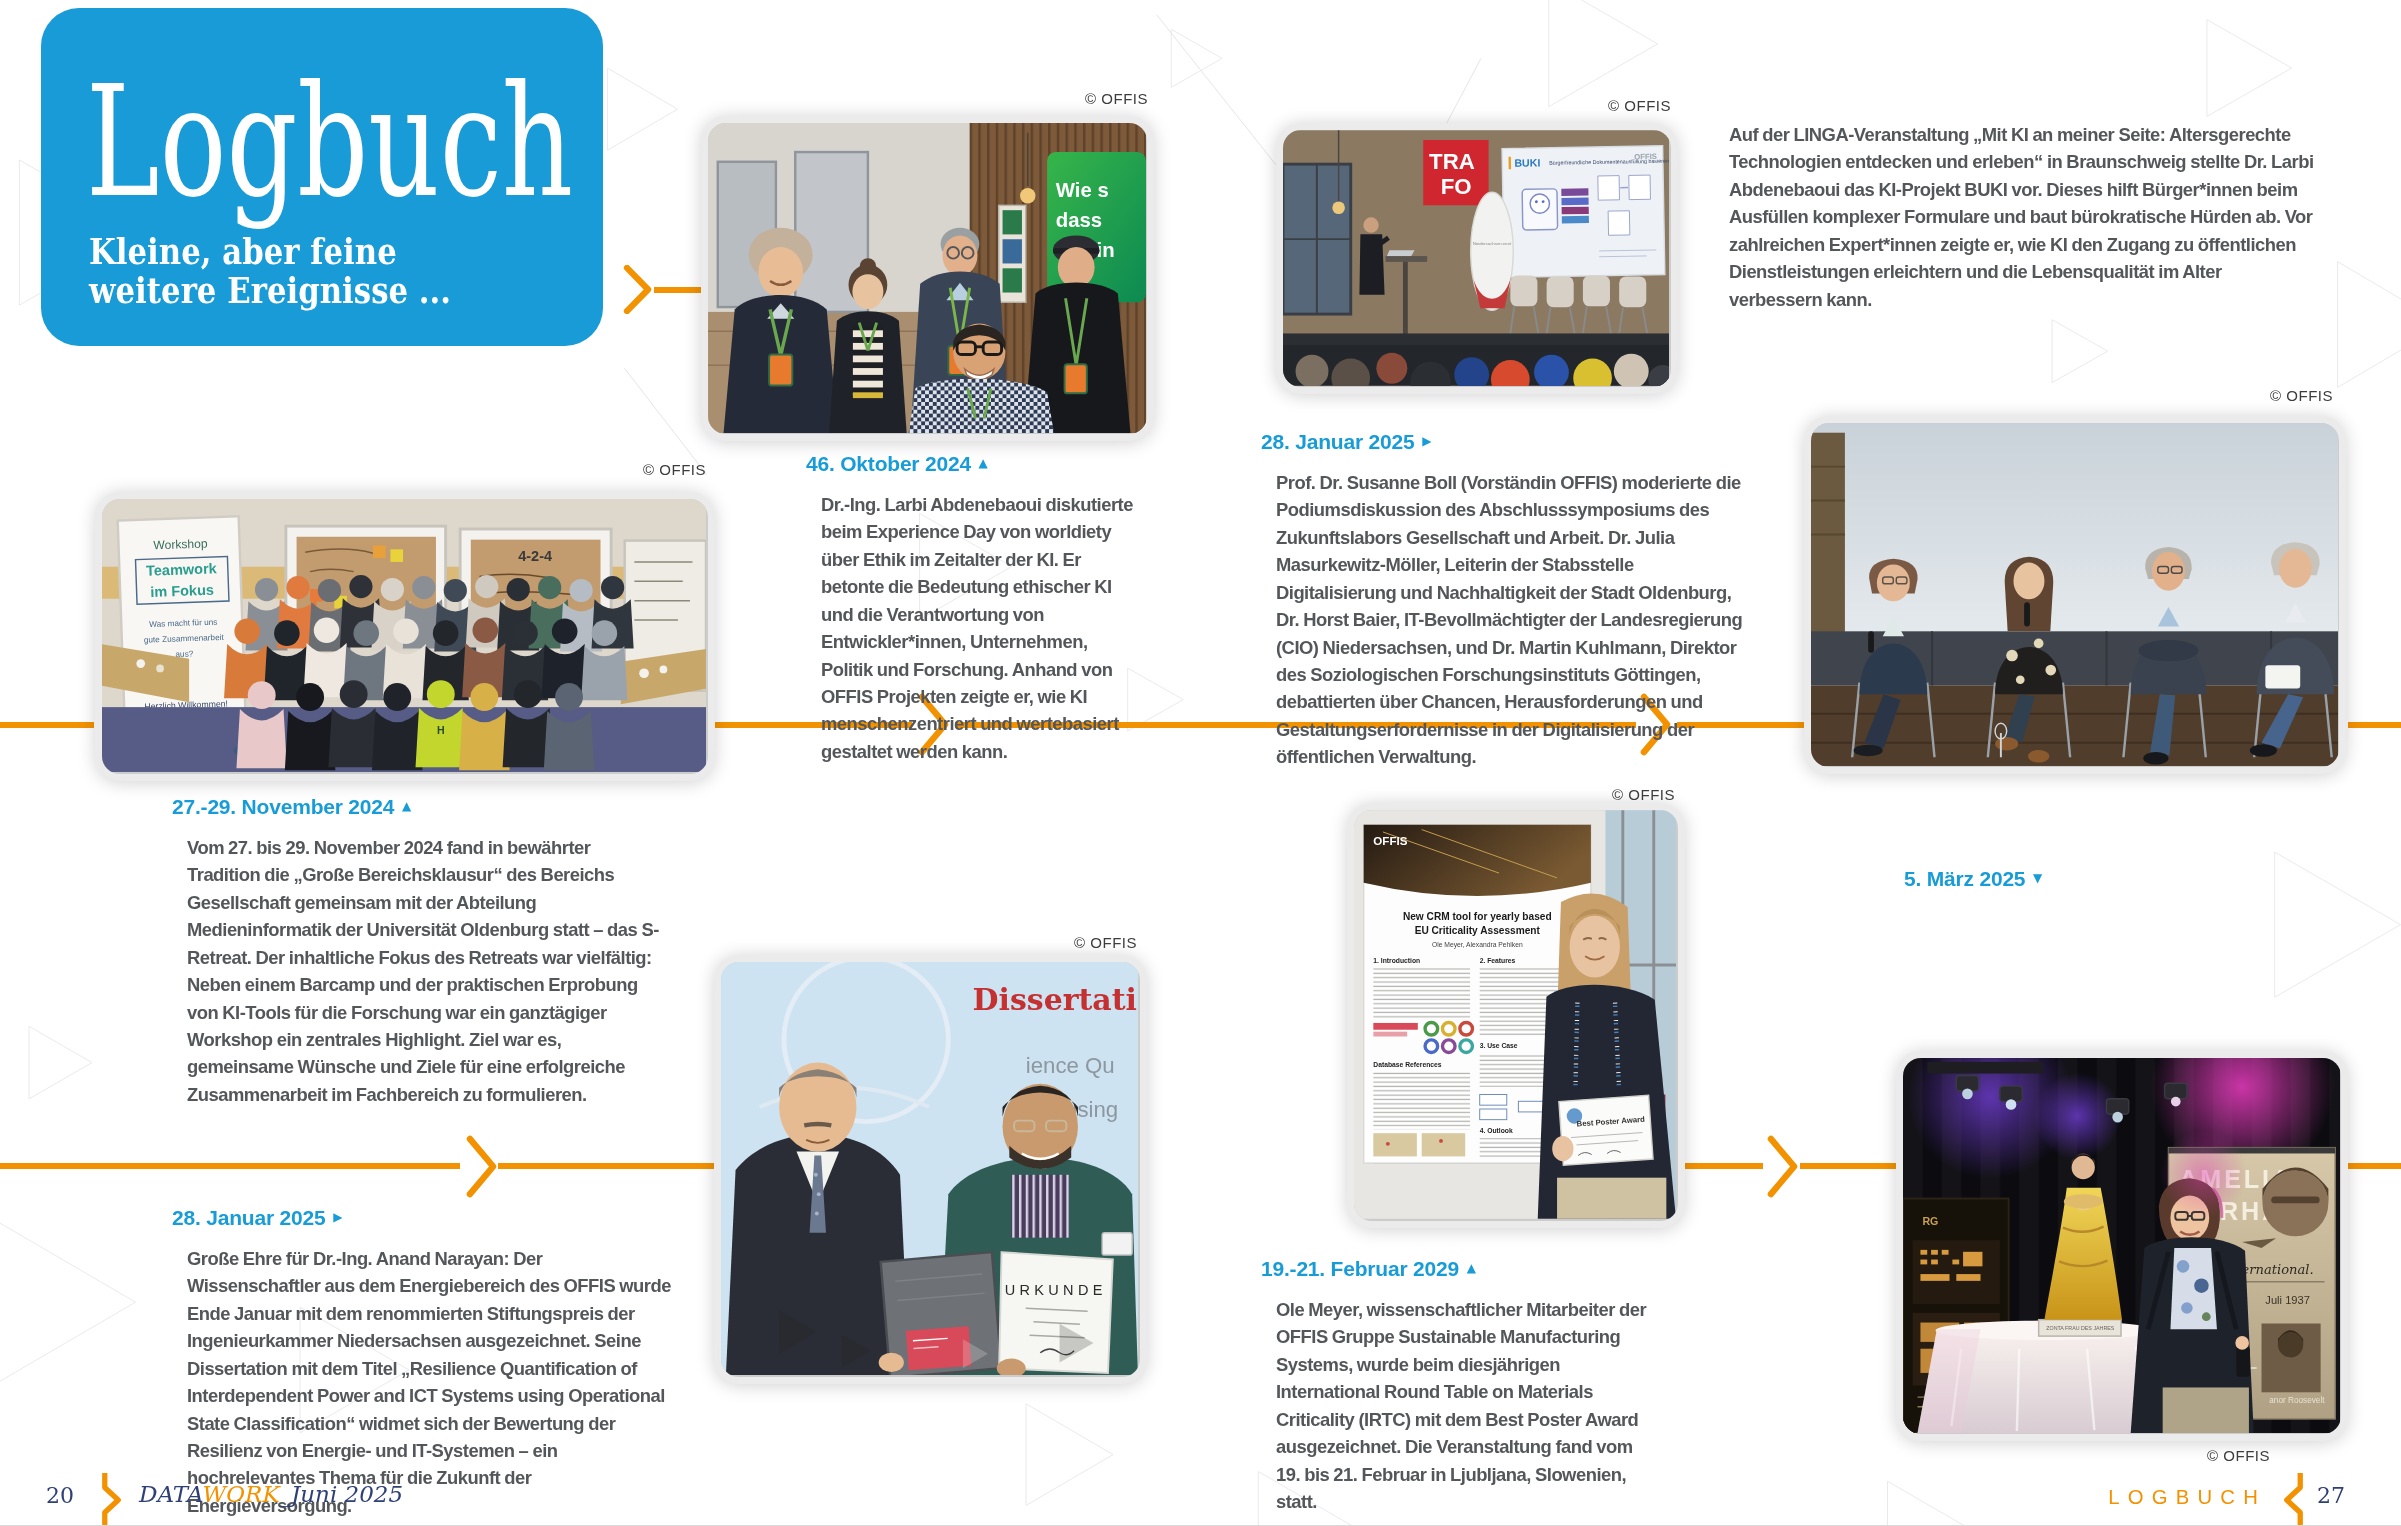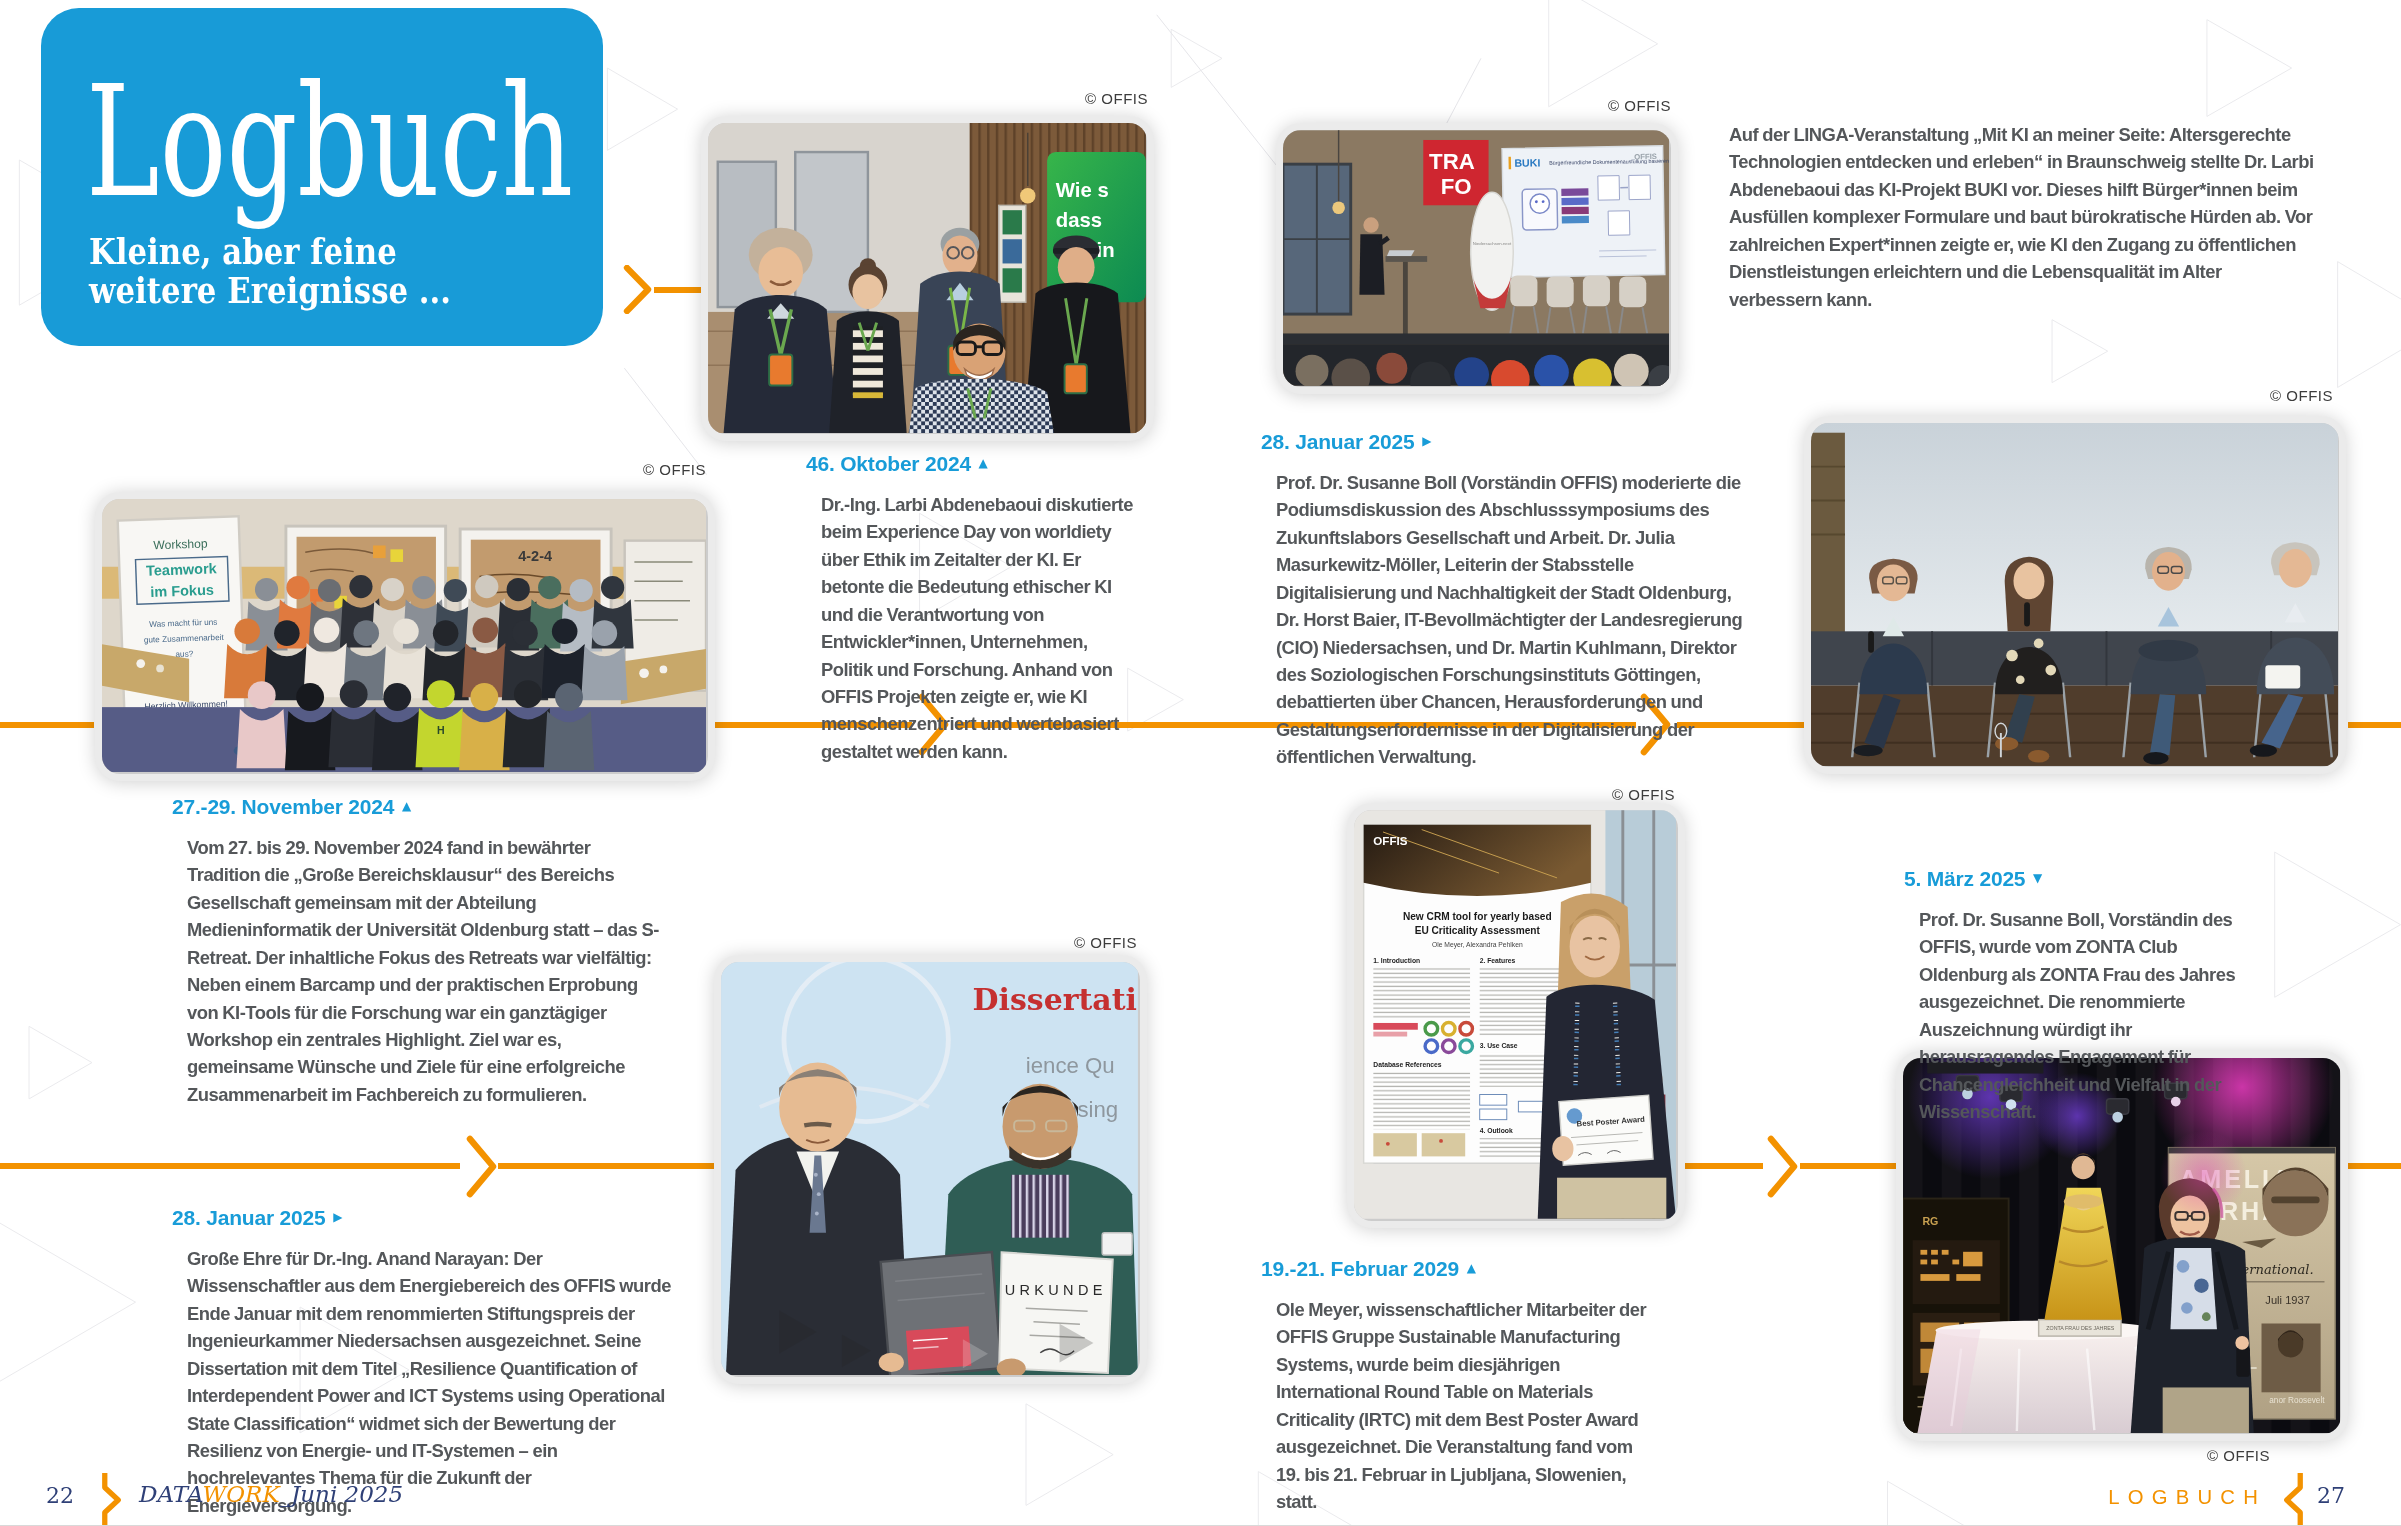--- a/index.html
+++ b/index.html
@@ -809,24 +809,23 @@
     <p class="body">Große Ehre für Dr.-Ing. Anand Narayan: Der Wissenschaftler aus dem Energiebereich des OFFIS wurde Ende Januar mit dem renommierten Stiftungspreis der Ingenieurkammer Niedersachsen ausgezeichnet. Seine Dissertation mit dem Titel „Resilience Quantification of Interdependent Power and ICT Systems using Operational State Classification“ widmet sich der Bewertung der Resilienz von Energie- und IT-Systemen – ein hochrelevantes Thema für die Zukunft der Energieversorgung.</p>
   </section>
 
   <section class="entry" style="left:1261px;top:1257px;width:407px">
     <h3 class="date"><span>19.-21. Februar 2029</span><span class="arr">▲</span></h3>
     <p class="body">Ole Meyer, wissenschaftlicher Mitarbeiter der OFFIS Gruppe Sustainable Manufacturing Systems, wurde beim diesjährigen International Round Table on Materials Criticality (IRTC) mit dem Best Poster Award ausgezeichnet. Die Veranstaltung fand vom 19. bis 21. Februar in Ljubljana, Slowenien, statt.</p>
   </section>
 
   <section class="entry" style="left:1904px;top:867px;width:349px">
     <h3 class="date"><span>5. März 2025</span><span class="arr">▼</span></h3>
-    <p class="body">Prof. Dr. Susanne Boll, Vorständin des OFFIS, wurde vom ZONTA Club Oldenburg als ZONTA Frau des Jahres ausgezeichnet. Die renommierte Auszeichnung würdigt ihr herausragendes Engagement für Chancengleichheit und Vielfalt in der Wissenschaft.</p>
   </section>
 
-  <div class="footer-num" style="left:46px;top:1483px">22</div>
+  <div class="footer-num" style="left:46px;top:1483px">20</div>
   <svg class="chev" style="left:99px;top:1473px" width="25" height="54" viewBox="0 0 52 112">
       <polyline points="12,0 12,30 40,56 12,82 12,112" fill="none" stroke="#f39200" stroke-width="11" stroke-linejoin="round"></polyline>
     </svg>
   <div class="footer-brand" style="left:139px;top:1481px"><span>DATA</span><span class="wk">WORK</span><span>_Juni 2025</span></div>
 
   <div class="footer-section" style="right:135px;top:1486px">LOGBUCH</div>
   <svg class="chev" style="left:2281px;top:1473px" width="25" height="54" viewBox="0 0 52 112">
       <polyline points="40,0 40,30 12,56 40,82 40,112" fill="none" stroke="#f39200" stroke-width="11" stroke-linejoin="round"></polyline>
     </svg>
   <div class="footer-num" style="left:2317px;top:1483px">27</div>

